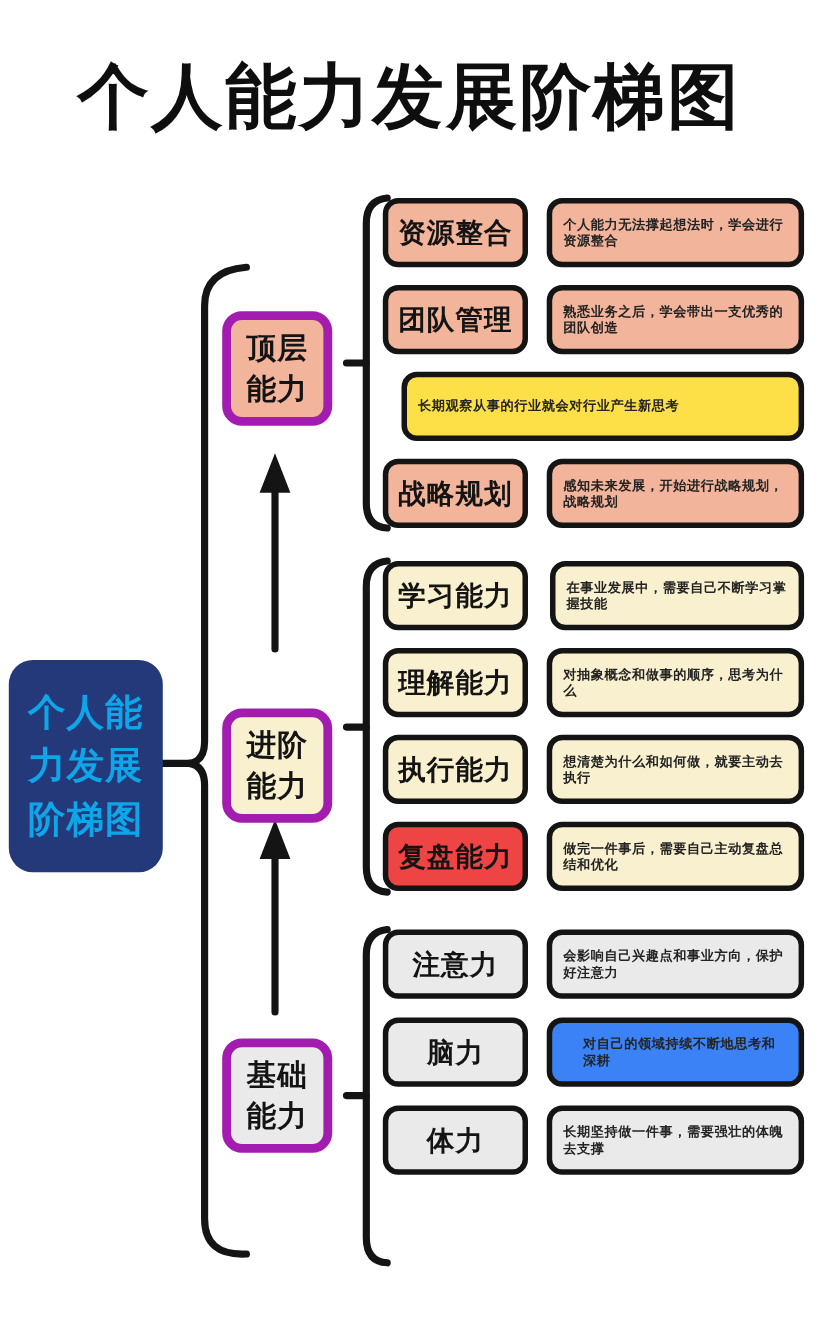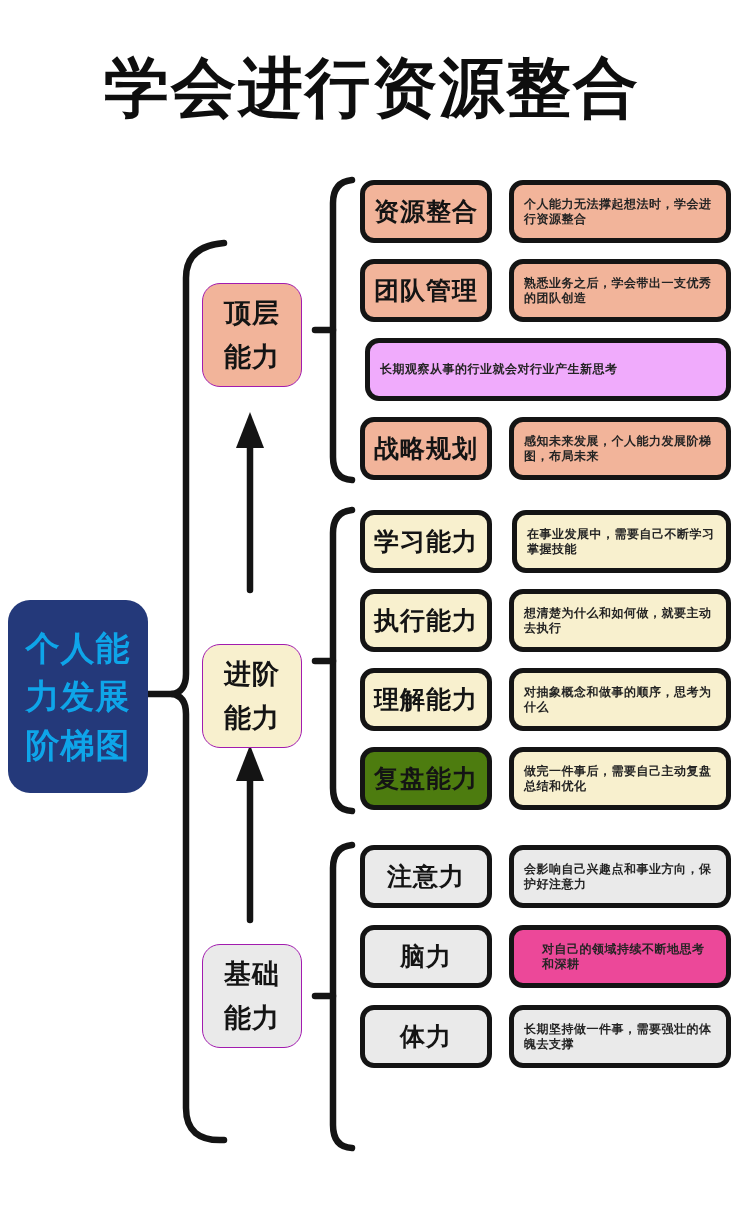--- a/index.html
+++ b/index.html
@@ -14,56 +14,56 @@
   }
   .connectors { position:absolute; left:0; top:0; width:744px; height:1215px; }
   .root-box {
     position:absolute; left:8px; top:600px; width:140px; height:193px;
     border-radius:22px; color:#0ea5e9; display:flex; flex-direction:column;
     justify-content:center; align-items:center; text-align:center;
     font-size:34px; font-weight:800; line-height:1.42; letter-spacing:1px;
   }
   .level-box {
     position:absolute; left:202px; width:100px; height:104px;
-    box-sizing:border-box; border:1px solid #a21caf; border-radius:18px;
+    box-sizing:border-box; border:8px solid #a21caf; border-radius:18px;
     display:flex; flex-direction:column; justify-content:space-evenly;
     align-items:center; padding:4px 0;
     font-size:27px; font-weight:800; color:#141414; letter-spacing:1px;
   }
   .level-top  { top:283px; }
   .level-mid  { top:644px; }
   .level-base { top:944px; }
   .group {
     position:absolute; left:348px; width:383px;
     display:flex; flex-direction:column; gap:16px;
   }
   .group-0 { top:180px; }
   .group-1 { top:510px; }
   .group-2 { top:845px; gap:17px; }
   .row { display:flex; height:63px; }
   .label-box {
     flex:none; width:132px; box-sizing:border-box;
     border:5px solid #141414; border-radius:14px;
     display:flex; align-items:center; justify-content:center;
-    font-size:25px; font-weight:800; color:#141414; letter-spacing:1px;margin-left:12px;
+    font-size:25px; font-weight:800; color:#141414; letter-spacing:1px;
   }
   .desc-box {
     flex:1; margin-left:17px; box-sizing:border-box;
     border:5px solid #141414; border-radius:14px;
     display:flex; align-items:center; padding:2px 10px;
     font-size:12px; font-weight:700; color:#242424;
     line-height:1.22; letter-spacing:0.5px; text-align:left;
   }
 </style>
 </head>
 <body>
 
 <div class="canvas">
 
-  <h1 class="title">学会进行资源整合</h1>
+  <h1 class="title">个人能力发展阶梯图</h1>
 
   <svg class="connectors" viewBox="0 0 744 1215" xmlns="http://www.w3.org/2000/svg" fill="none" stroke="#141414" stroke-width="6.5" stroke-linecap="round" stroke-linejoin="round">
     <path d="M 224 243 Q 186 246 186 278 L 186 674 Q 186 692 172 694 Q 186 696 186 714 L 186 1108 Q 186 1142 224 1140"></path>
     <path d="M 148 694 L 172 694"></path>
 
     <path d="M 352 180 Q 333 182 333 203 L 333 457 Q 333 479 352 480"></path>
     <path d="M 315 330 L 333 330"></path>
 
     <path d="M 352 510 Q 333 512 333 533 L 333 788 Q 333 810 352 811"></path>
     <path d="M 315 661 L 333 661"></path>
@@ -99,55 +99,55 @@
   <div class="group group-0">
     <div class="row">
       <div class="label-box" style="background: rgb(242, 180, 154);">资源整合</div>
       <div class="desc-box" style="background: rgb(242, 180, 154);">个人能力无法撑起想法时，学会进行资源整合</div>
     </div>
     <div class="row">
       <div class="label-box" style="background: rgb(242, 180, 154);">团队管理</div>
       <div class="desc-box" style="background: rgb(242, 180, 154);">熟悉业务之后，学会带出一支优秀的团队创造</div>
     </div>
     <div class="row">
-      <div class="desc-box" style="background: #f0abfc;">长期观察从事的行业就会对行业产生新思考</div>
+      <div class="desc-box" style="background: #fde047;">长期观察从事的行业就会对行业产生新思考</div>
     </div>
     <div class="row">
       <div class="label-box" style="background: rgb(242, 180, 154);">战略规划</div>
-      <div class="desc-box" style="background: rgb(242, 180, 154);">感知未来发展，个人能力发展阶梯图，布局未来</div>
+      <div class="desc-box" style="background: rgb(242, 180, 154);">感知未来发展，开始进行战略规划，战略规划</div>
     </div>
   </div>
 
   <div class="group group-1">
     <div class="row">
       <div class="label-box" style="background: rgb(248, 240, 206);">学习能力</div>
       <div class="desc-box" style="background: rgb(248, 240, 206); margin-left: 20px;">在事业发展中，需要自己不断学习掌握技能</div>
     </div>
     <div class="row">
+      <div class="label-box" style="background: rgb(248, 240, 206);">理解能力</div>
+      <div class="desc-box" style="background: rgb(248, 240, 206);">对抽象概念和做事的顺序，思考为什么</div>
+    </div>
+    <div class="row">
       <div class="label-box" style="background: rgb(248, 240, 206);">执行能力</div>
       <div class="desc-box" style="background: rgb(248, 240, 206);">想清楚为什么和如何做，就要主动去执行</div>
     </div>
     <div class="row">
-      <div class="label-box" style="background: rgb(248, 240, 206);">理解能力</div>
-      <div class="desc-box" style="background: rgb(248, 240, 206);">对抽象概念和做事的顺序，思考为什么</div>
-    </div>
-    <div class="row">
-      <div class="label-box" style="background: #4d7c0f;">复盘能力</div>
+      <div class="label-box" style="background: #ef4444;">复盘能力</div>
       <div class="desc-box" style="background: rgb(248, 240, 206);">做完一件事后，需要自己主动复盘总结和优化</div>
     </div>
   </div>
 
   <div class="group group-2">
     <div class="row">
       <div class="label-box" style="background: rgb(234, 234, 234);">注意力</div>
       <div class="desc-box" style="background: rgb(234, 234, 234);">会影响自己兴趣点和事业方向，保护好注意力</div>
     </div>
     <div class="row">
       <div class="label-box" style="background: rgb(234, 234, 234);">脑力</div>
-      <div class="desc-box" style="background: #ec4899; padding-left: 28px;">对自己的领域持续不断地思考和深耕</div>
+      <div class="desc-box" style="background: #3b82f6; padding-left: 28px;">对自己的领域持续不断地思考和深耕</div>
     </div>
     <div class="row">
       <div class="label-box" style="background: rgb(234, 234, 234);">体力</div>
       <div class="desc-box" style="background: rgb(234, 234, 234);">长期坚持做一件事，需要强壮的体魄去支撑</div>
     </div>
   </div>
 
 </div>
 
 </body></html>

